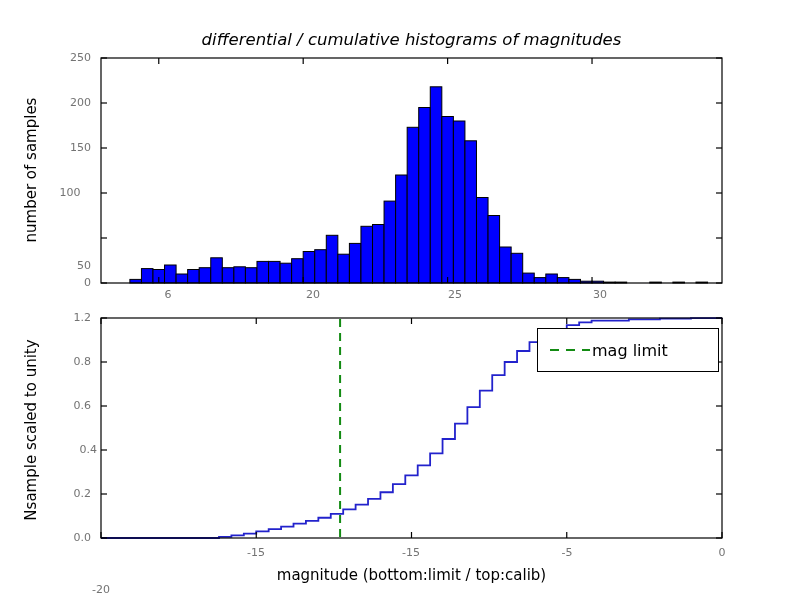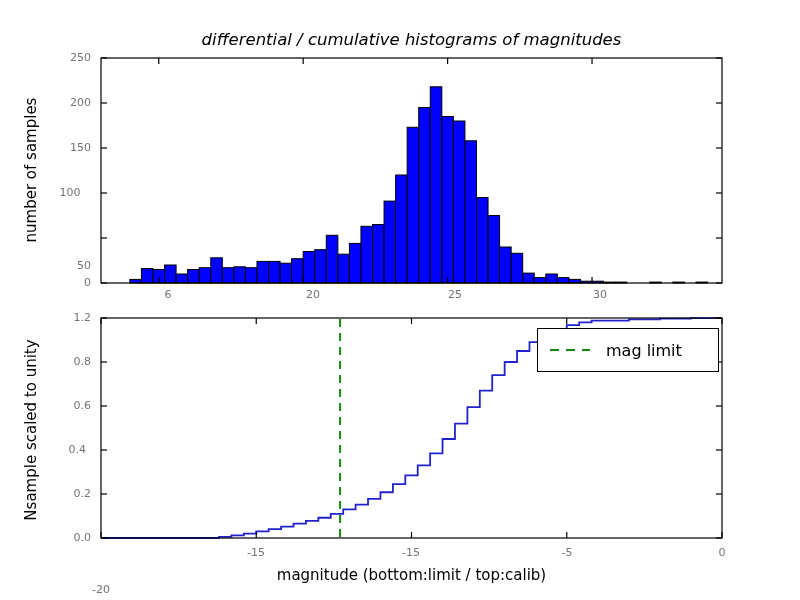--- a/index.html
+++ b/index.html
@@ -58,21 +58,20 @@
     border: 1px solid #000000;
     display: flex;
     align-items: center;
     box-sizing: border-box;
     padding: 0 10px;
   }
   .legend-label {
     font-size: 16px;
     color: #000000;
     white-space: nowrap;
-    margin-left: 14px;
   }
 </style>
 </head>
 <body>
 
 <div id="figure">
 
   <div>
 
     <div class="axes-title" style="left:101px; top:30px; width:621px;">differential / cumulative histograms of magnitudes</div>
@@ -167,21 +166,21 @@
   </div>
 
   <div>
 
     <div class="axis-label ylabel-rot" style="left:22px; top:545px; width:230px; text-align:center;">Nsample scaled to unity</div>
 
     <div class="axis-label" style="left:101px; top:566px; width:621px; text-align:center;">magnitude (bottom:limit / top:calib)</div>
 
     <div class="tick-label y" style="left:43px; top:531px; width:48px;">0.0</div>
     <div class="tick-label y" style="left:43px; top:487px; width:48px;">0.2</div>
-    <div class="tick-label y" style="left:38px; top:443px; width:48px;">0.4</div>
+    <div class="tick-label y" style="left:49px; top:443px; width:48px;">0.4</div>
     <div class="tick-label y" style="left:43px; top:399px; width:48px;">0.6</div>
     <div class="tick-label y" style="left:43px; top:355px; width:48px;">0.8</div>
     <div class="tick-label y" style="left:43px; top:311px; width:48px;">1.2</div>
 
     <div class="tick-label x" style="left:76px; top:546px; width:50px;margin-top:37px;">-20</div>
     <div class="tick-label x" style="left:231px; top:546px; width:50px;">-15</div>
     <div class="tick-label x" style="left:386px; top:546px; width:50px;">-15</div>
     <div class="tick-label x" style="left:542px; top:546px; width:50px;">-5</div>
     <div class="tick-label x" style="left:697px; top:546px; width:50px;">0</div>
 

